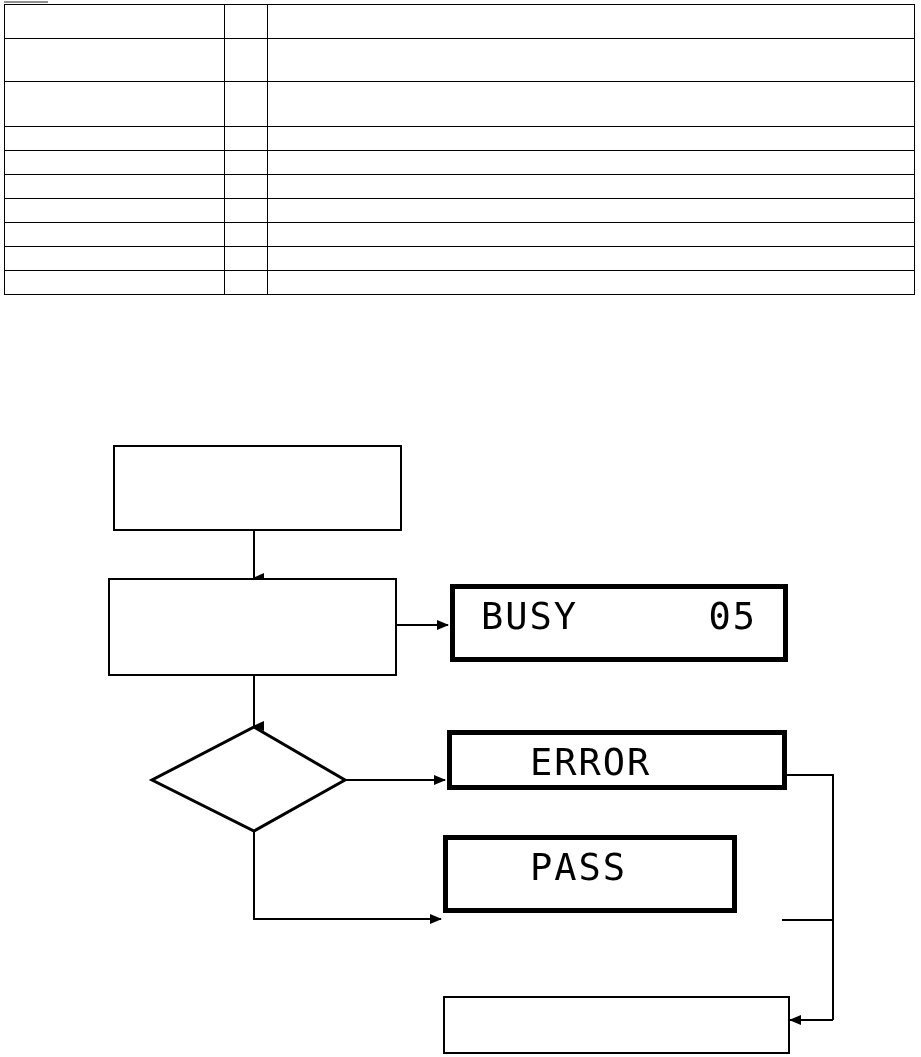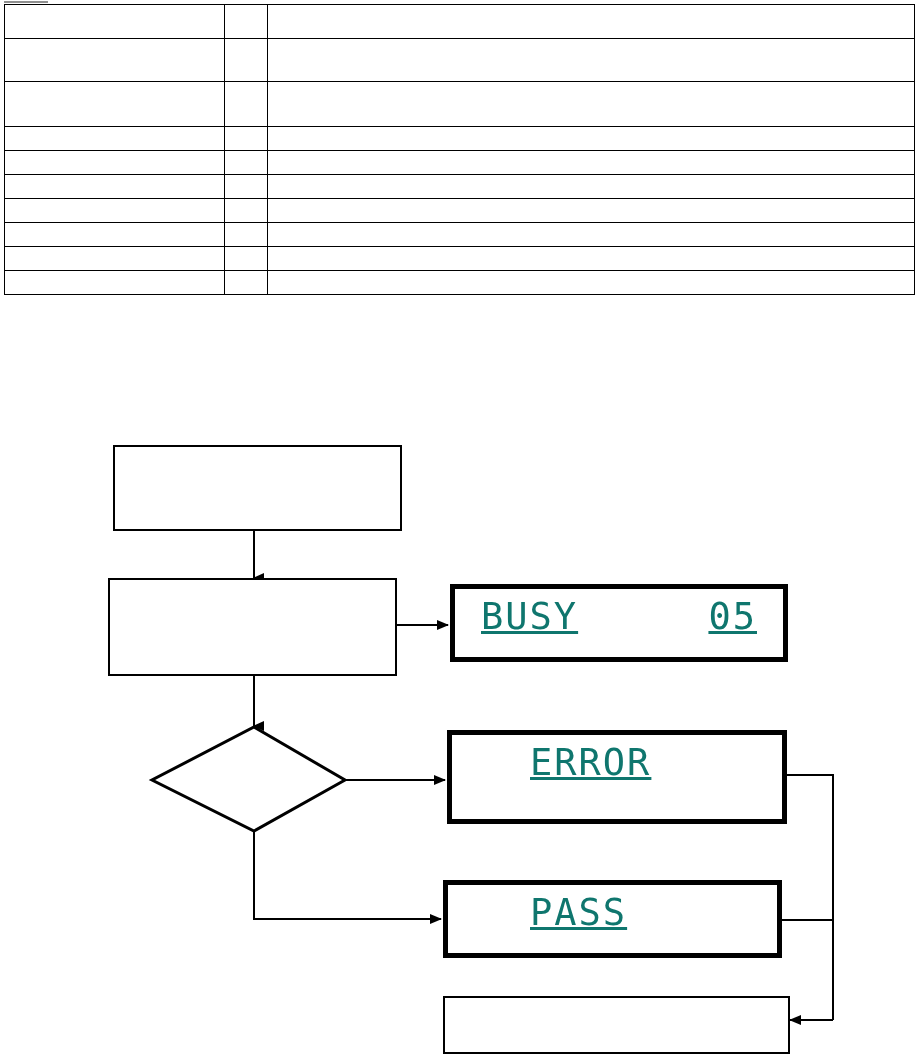--- a/index.html
+++ b/index.html
@@ -75,23 +75,22 @@
   .lcd-text {
     position: absolute;
     left: 0;
     right: 0;
     top: 6px;
     display: flex;
     align-items: flex-start;
     font-family: "DejaVu Sans Mono", monospace;
     font-size: 37px;
     letter-spacing: 2px;
-    color: #0f766e;
+    color: #000000;
     white-space: pre;
-    text-decoration: underline;
   }
   .lcd-row {
     display: flex;
     width: 100%;
     padding: 0 26px;
     box-sizing: border-box;
     justify-content: center;
   }
   .lcd-left  { flex: 0 0 auto; }
   .lcd-spacer{ flex: 1 1 auto; min-width: 18px; }
@@ -216,29 +215,29 @@
   <div class="fbox lcd" style="left:450px; top:584px; width:338px; height:78px;">
     <div class="lcd-text">
       <div class="lcd-row">
         <span class="lcd-left">BUSY</span>
         <span class="lcd-spacer"></span>
         <span class="lcd-right">05</span>
       </div>
     </div>
   </div>
 
-  <div class="fbox lcd" style="left:447px; top:730px; width:340px; height:94px;padding-left:39px;">
+  <div class="fbox lcd" style="left:447px; top:730px; width:340px; height:60px;padding-left:39px;">
     <div class="lcd-text">
       <div class="lcd-row" style="justify-content:flex-start; padding-left:78px;">
         <span class="lcd-left">ERROR</span>
       </div>
     </div>
   </div>
 
-  <div class="fbox lcd" style="left:443px; top:880px; width:339px; height:78px;">
+  <div class="fbox lcd" style="left:443px; top:835px; width:294px; height:78px;">
     <div class="lcd-text">
       <div class="lcd-row" style="justify-content:flex-start; padding-left:82px;">
         <span class="lcd-left">PASS</span>
       </div>
     </div>
   </div>
 
 </div>
 
 </body></html>

